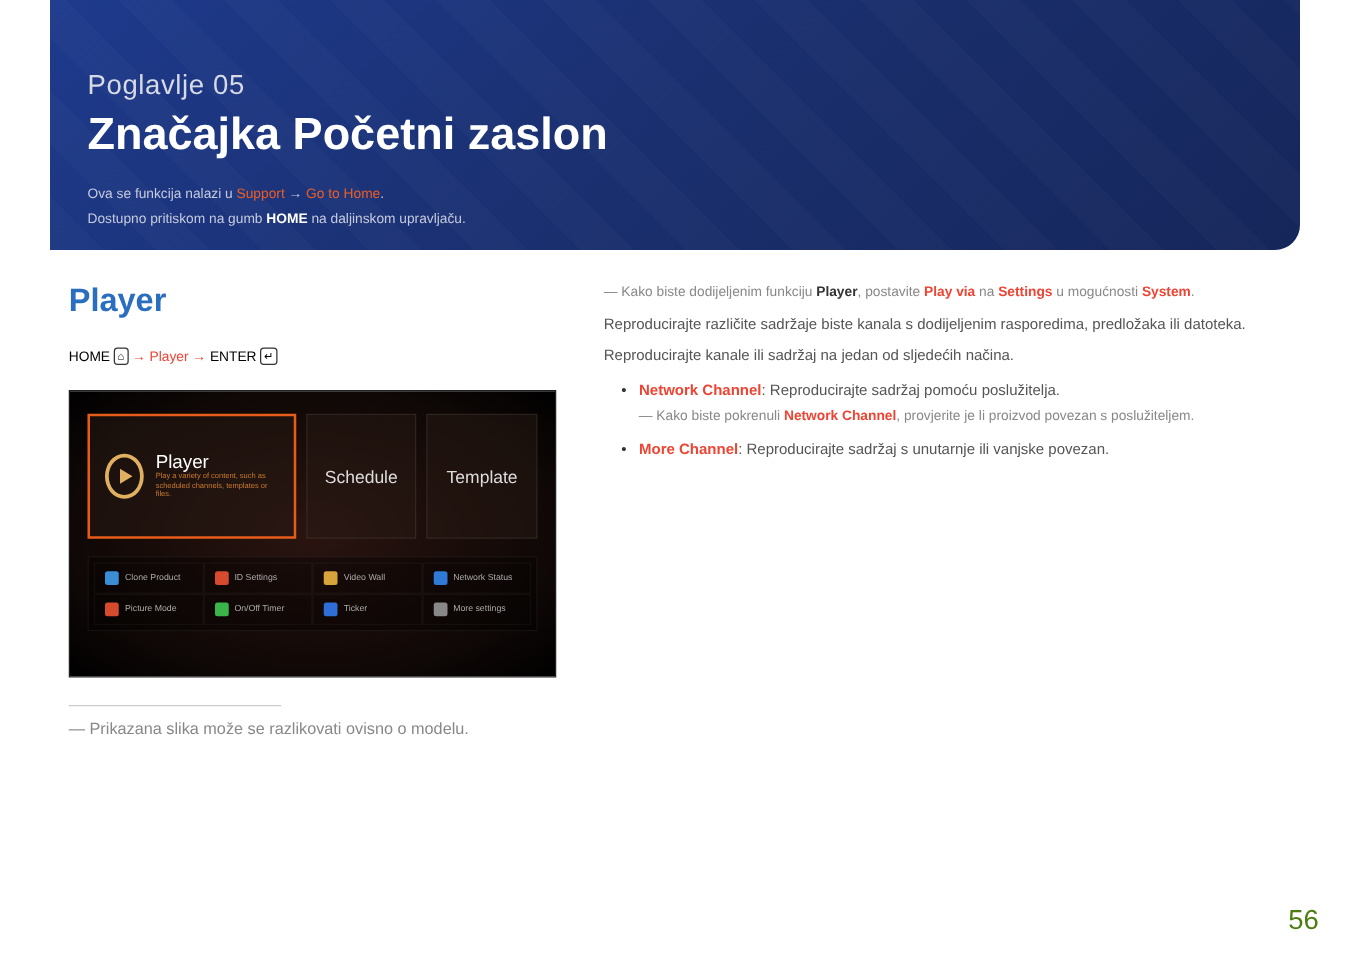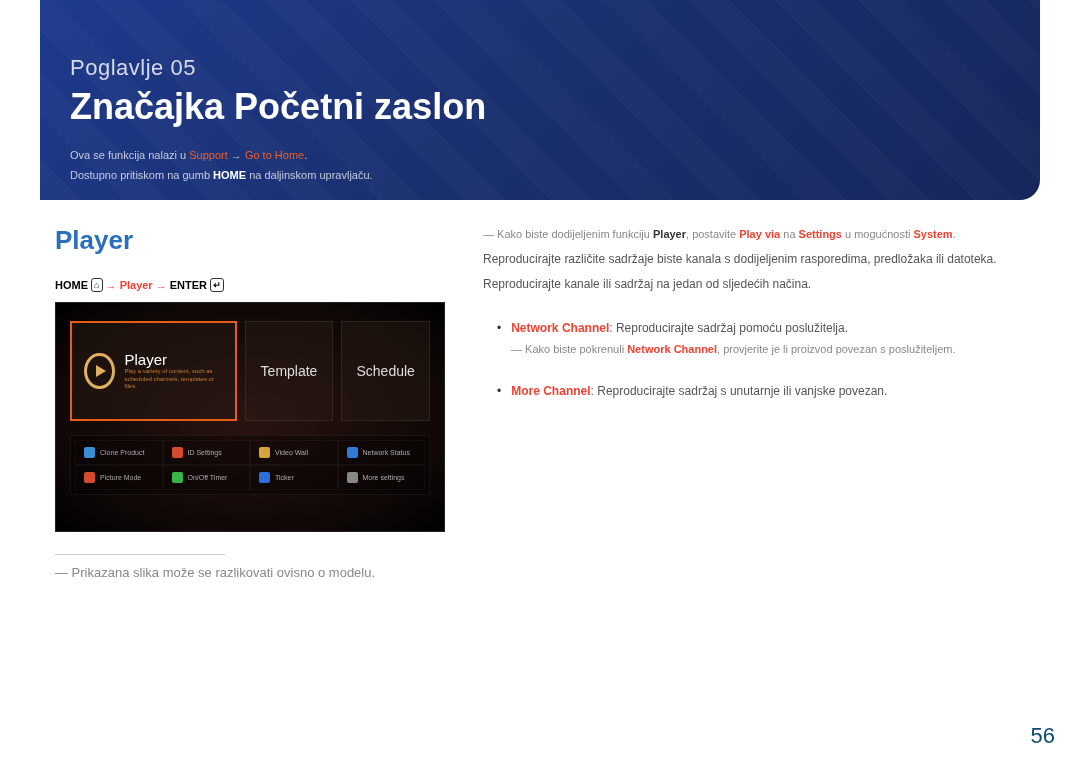--- a/index.html
+++ b/index.html
@@ -8,21 +8,21 @@
 .header-band::before{content:"";position:absolute;inset:0;background-image:repeating-linear-gradient(45deg,rgba(255,255,255,.02) 0 30px,transparent 30px 60px);border-radius:0 0 20px 0}
 .chapter{color:#d6d9e6;font-size:22px;font-weight:300;letter-spacing:.5px;margin-bottom:5px}
 .title{color:#fff;font-size:36px;font-weight:600}
 .intro{color:#c4c9dd;font-size:11px;margin-top:18px;line-height:1.8}
 .intro .highlight{color:#f05c1f}
 .intro b{color:#fff}
 .content{position:absolute;top:225px;left:55px;right:55px;display:flex;gap:38px}
 .col-l{width:390px}
 .col-r{flex:1;font-size:12px;color:#555;line-height:1.8}
 .section-h{color:#2a6ebf;font-size:26px;font-weight:600;margin-bottom:22px}
-.nav-path{font-size:11px;font-weight:700;margin-bottom:10px}
+.nav-path{font-size:11px;font-weight:400;margin-bottom:20px}
 .nav-path .red{color:#e43}
 .nav-sym{display:inline-block;border:1.5px solid #333;border-radius:3px;padding:0 2px;font-size:9px;line-height:12px;vertical-align:1px}
 .footnote{font-size:13px;color:#888;margin-top:22px}
 .footnote::before{content:"";display:block;width:170px;border-top:1px solid #ccc;margin-bottom:10px}
 .screen{width:390px;height:230px;background:radial-gradient(ellipse at center,#2a1410 0%,#0f0806 70%,#000 100%);border:1px solid #222;padding:18px 14px 10px;color:#fff}
 .tiles{display:flex;height:100px;gap:8px;margin-bottom:14px}
 .tile{background:rgba(40,25,20,.5);border:1px solid rgba(255,255,255,.08);display:flex;flex-direction:column;justify-content:center;align-items:center;font-size:14px;color:#ddd}
 .tile.main{flex:1.6;border:2px solid #e65c1a;flex-direction:row;justify-content:flex-start;padding:0 12px;gap:10px}
 .tile.sec{flex:1}
 .play-ico{width:36px;height:36px;border-radius:50%;border:3px solid #e0b060;display:flex;align-items:center;justify-content:center}
@@ -31,24 +31,24 @@
 .tile-title{font-size:15px;color:#fff}
 .tile-sub{font-size:6px;color:#c97a2e;line-height:1.3;max-width:120px}
 .g-panel{background:rgba(0,0,0,.35);border:1px solid rgba(255,255,255,.06);padding:4px}
 .g-row{display:flex}
 .g-cell{flex:1;display:flex;align-items:center;gap:5px;padding:6px 8px;border:1px solid rgba(255,255,255,.04);font-size:7px;color:#aaa}
 .g-ico{width:11px;height:11px;border-radius:2px;flex-shrink:0}
 .col-r p{margin-bottom:4px}
 .col-r .lead{font-size:11px;color:#888}
 .col-r .or{color:#e43;font-weight:600}
 .col-r b{color:#333}
-.bullet{display:flex;gap:10px;padding-left:14px;margin-top:22px}
+.bullet{display:flex;gap:10px;padding-left:14px;margin-top:6px}
 .bullet::before{content:"•";color:#333}
 .sub-note{padding-left:28px;font-size:11px;color:#888}
-.page-no{position:absolute;bottom:14px;right:25px;font-size:22px;color:#0c4a6e;font-weight:300}
+.page-no{position:absolute;bottom:14px;right:25px;font-size:22px;color:#4d7c0f;font-weight:300}
 </style>
 </head>
 <body>
 
 <div class="header-band">
   <div class="chapter">
     <span>Poglavlje</span>
     <span>05</span>
   </div>
   <div class="title">Značajka Početni zaslon</div>
@@ -77,22 +77,22 @@
 
     <div class="screen">
       <div class="tiles">
         <div class="tile main">
           <div class="play-ico"></div>
           <div class="tile-txt">
             <span class="tile-title">Player</span>
             <span class="tile-sub">Play a variety of content, such as scheduled channels, templates or files.</span>
           </div>
         </div>
+        <div class="tile sec">Schedule</div>
         <div class="tile sec">Template</div>
-        <div class="tile sec">Schedule</div>
       </div>
       <div class="g-panel">
         <div class="g-row" id="grow0">
             <div class="g-cell">
               <div class="g-ico" style="background: rgb(58, 142, 214);"></div>
               <span>Clone Product</span>
             </div>
             <div class="g-cell">
               <div class="g-ico" style="background: rgb(214, 74, 46);"></div>
               <span>ID Settings</span>

